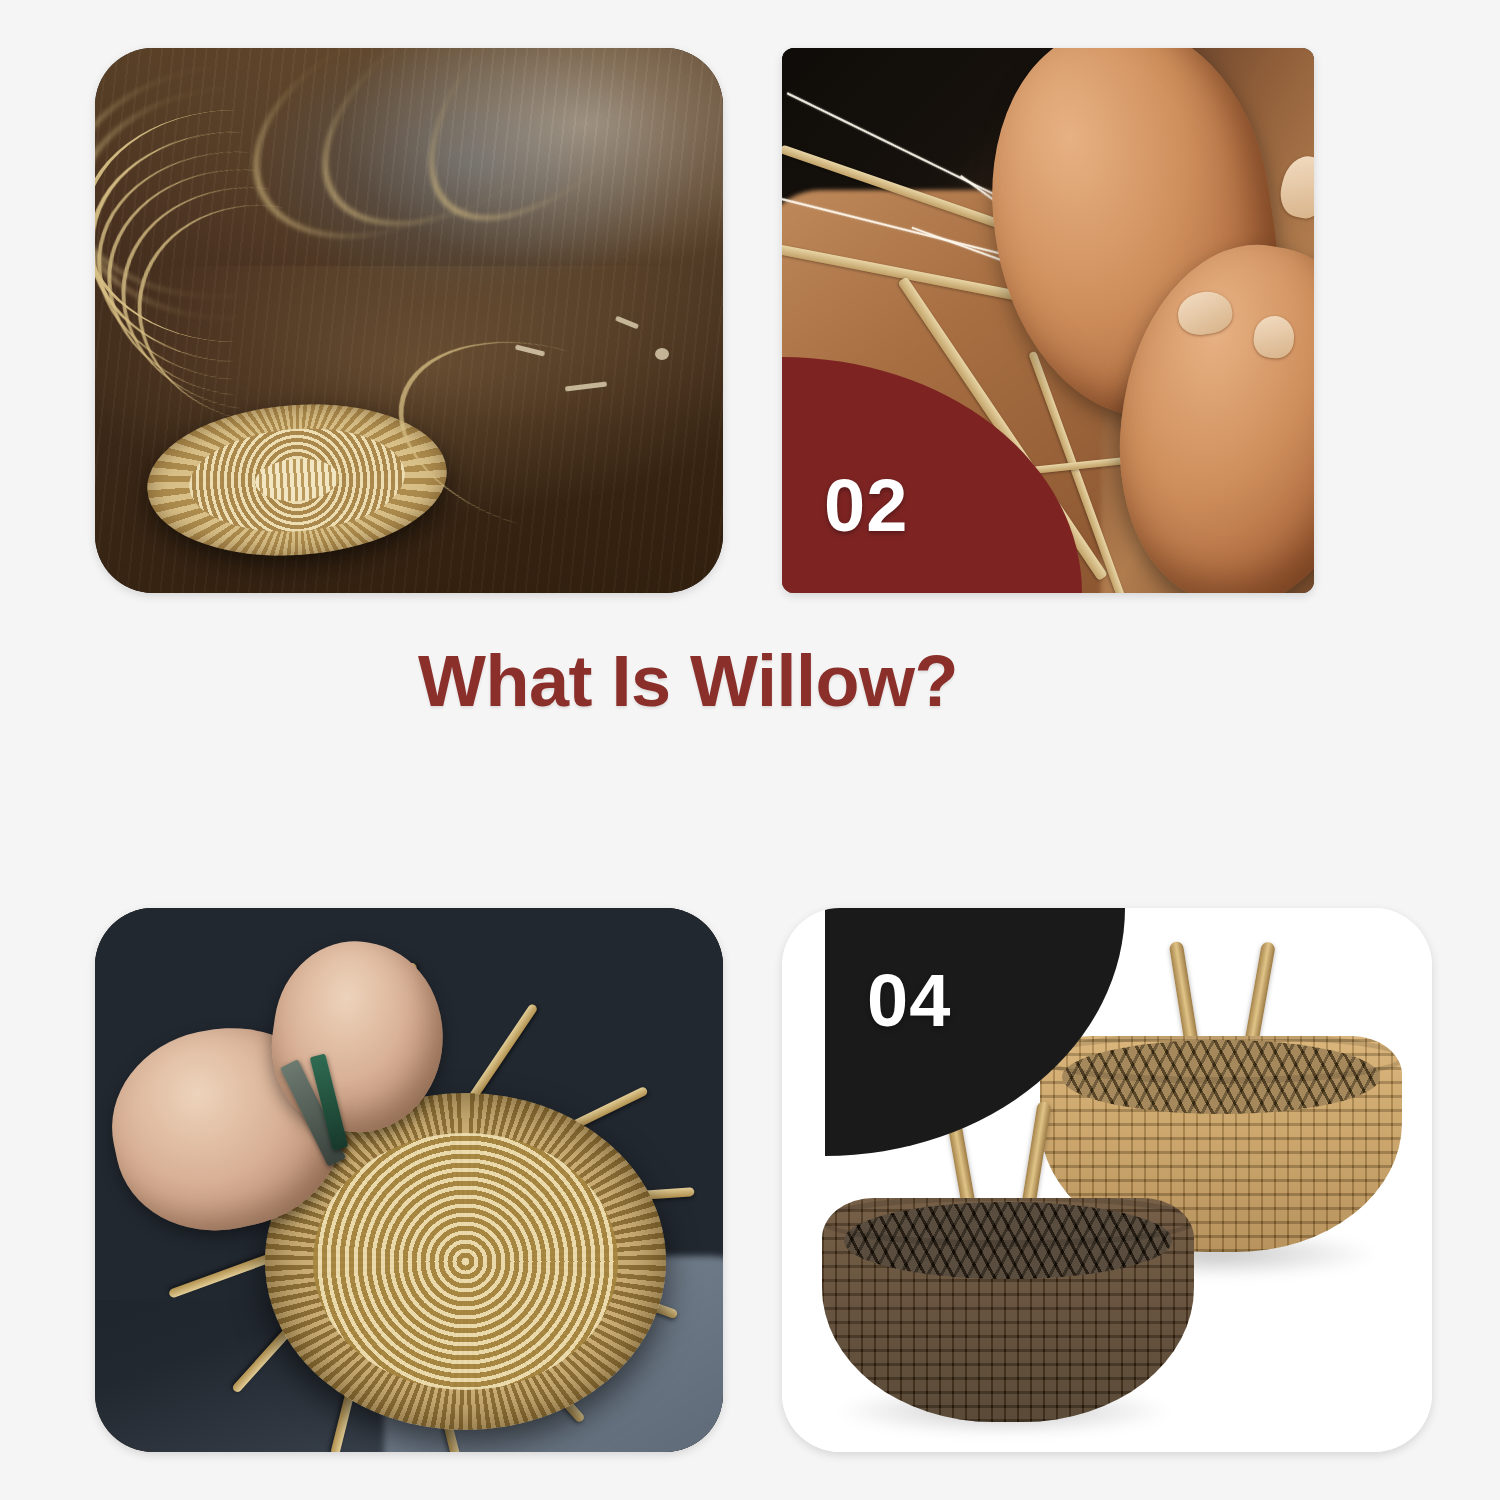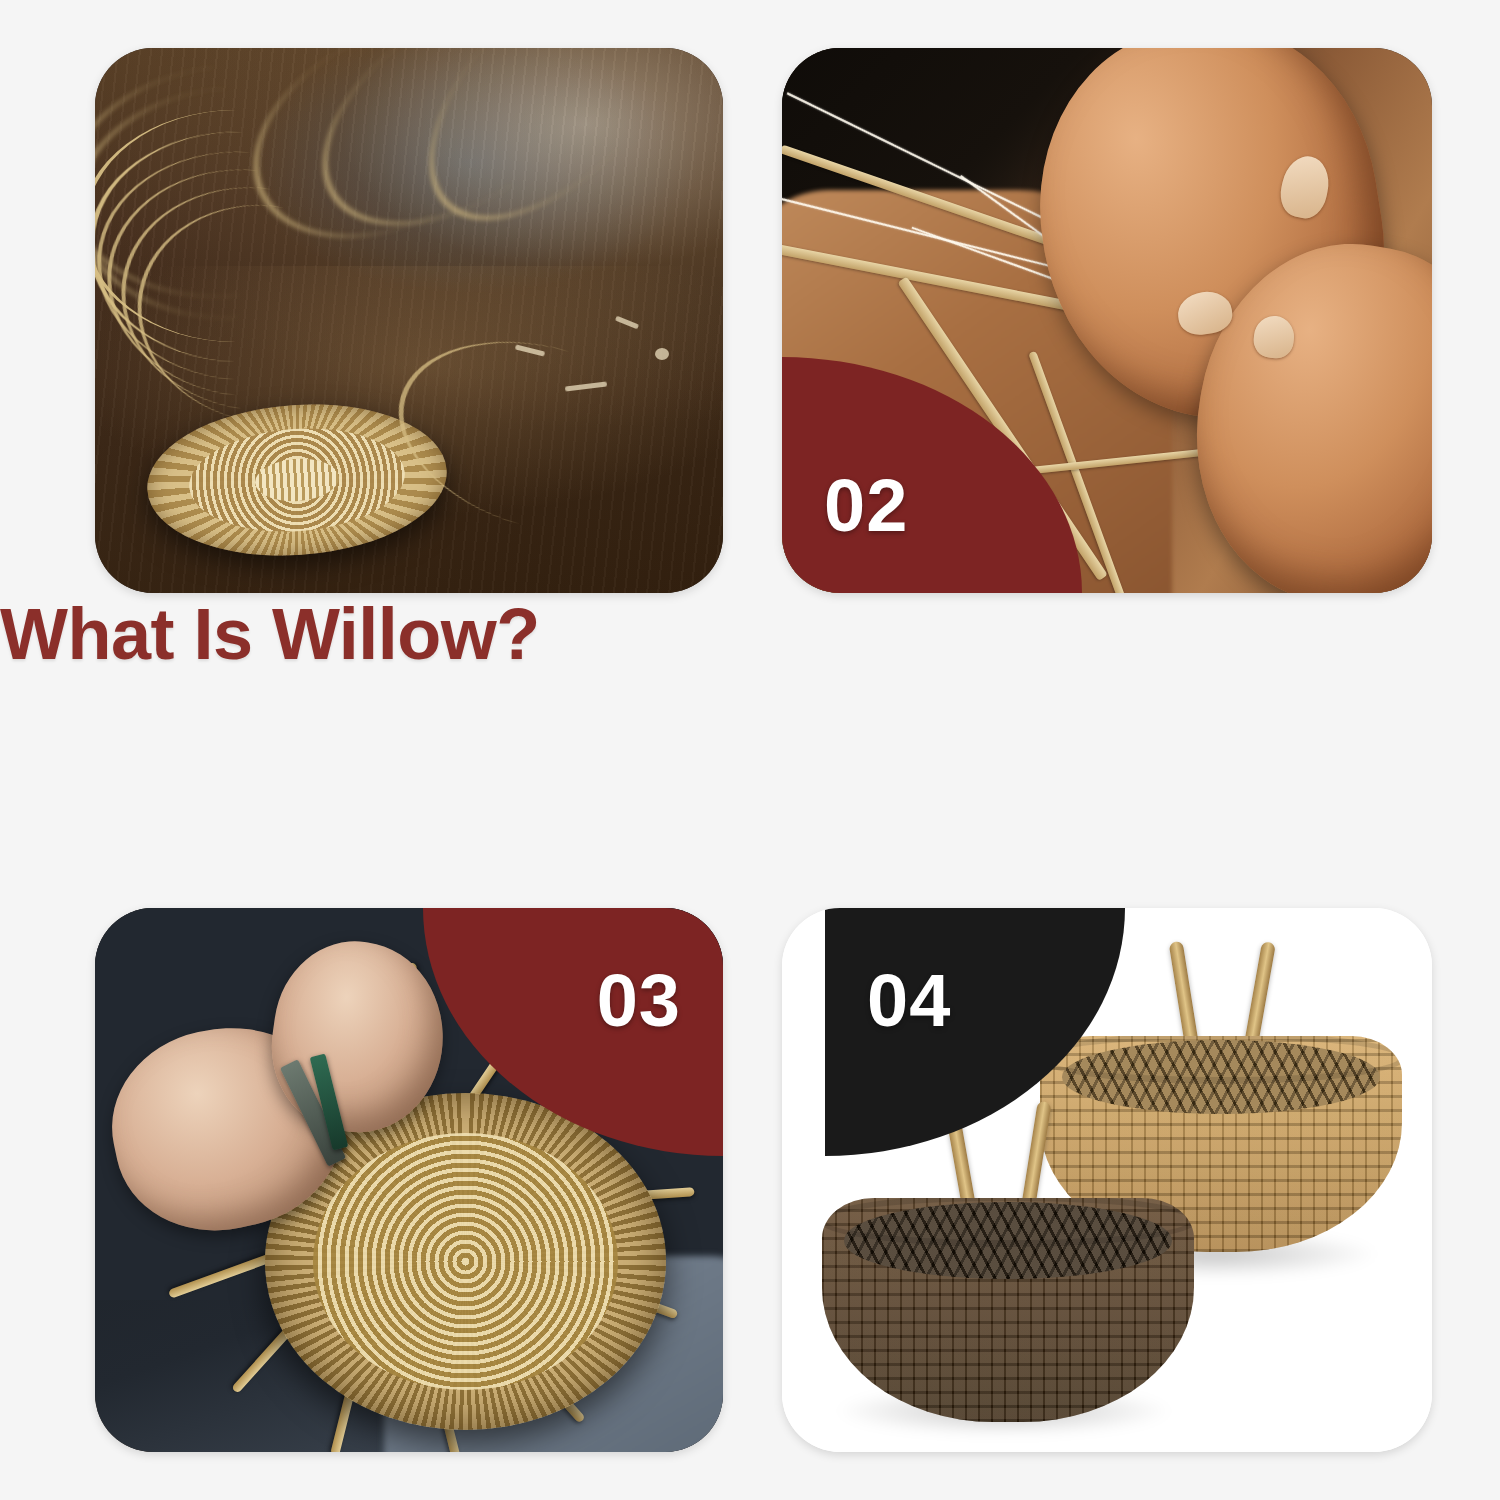--- a/index.html
+++ b/index.html
@@ -17,21 +17,21 @@
 
   
   .card{
     position:absolute;
     border-radius:58px;
     overflow:hidden;
     box-shadow:0 3px 10px rgba(0,0,0,.13);
     background:#2b2119;
   }
   #card-1{ left:95px;  top:48px;   width:628px; height:545px; }
-  #card-2{ left:782px; top:48px;   width:650px; height:545px; }
+  #card-2{ left:782px; top:48px;   width:532px; height:545px;border-radius:12px; }
   #card-3{ left:95px;  top:908px;  width:628px; height:544px; }
   #card-4{ left:782px; top:908px;  width:650px; height:544px; background:#ffffff; }
 
   .photo{ position:absolute; inset:0; overflow:hidden; }
 
   
   .p1-bg{
     position:absolute; inset:0;
     background:
       radial-gradient(130% 90% at 78% 14%, rgba(235,222,198,.55) 0%, rgba(150,120,80,.25) 30%, rgba(0,0,0,0) 62%),
@@ -269,22 +269,22 @@
   #badge-4{ left:0; top:0; width:300px; height:248px;margin-left:43px; }
   #badge-4 .badge-shape{
     background:#1a1a1a;
     border-radius:0 0 100% 0 / 0 0 100% 0;
   }
   #badge-4 .badge-num{ left:42px; top:56px; }
 
   
   #text-block{
     position:absolute;
-    left:0; top:597px; width:1376px;
-    text-align:left;
+    left:0; top:644px; width:1376px;
+    text-align:center;
   }
   #page-title{
     color:#8b2f2a;
     font-size:72px;
     font-weight:bold;
     line-height:1.05;
     letter-spacing:-.5px;
     text-shadow:0 2px 3px rgba(0,0,0,.10);
   }
   #page-desc{
@@ -384,24 +384,20 @@
 
       <div class="p3-base"></div>
 
       <div class="p3-hand" style="left:18px;  top:120px; width:230px; height:200px; transform:rotate(-12deg);"></div>
       <div class="p3-hand" style="left:178px; top:34px;  width:170px; height:190px; transform:rotate(8deg);"></div>
 
       <div class="p3-shear" style="left:208px; top:150px; width:20px; height:110px; transform:rotate(-26deg);"></div>
       <div class="p3-shear" style="left:226px; top:146px; width:16px; height:96px; transform:rotate(-14deg); background:linear-gradient(180deg,#2f6b52,#17392b);"></div>
     </div>
 
-    <div class="badge" id="badge-3">
-      <div class="badge-shape"></div>
-      <div class="badge-num">03</div>
-    </div>
   </div>
 
   <div class="card" id="card-4">
     <div class="photo">
       <div class="p4-bg"></div>
 
       <div class="bsk-shadow" style="left:268px; top:322px; width:330px; height:48px;"></div>
       <div class="basket" style="left:258px; top:128px; width:362px; height:216px;">
         <div class="handle" style="left:152px; top:-96px; height:150px; transform:rotate(-9deg);"></div>
         <div class="handle" style="left:196px; top:-96px; height:150px; transform:rotate(10deg);"></div>

